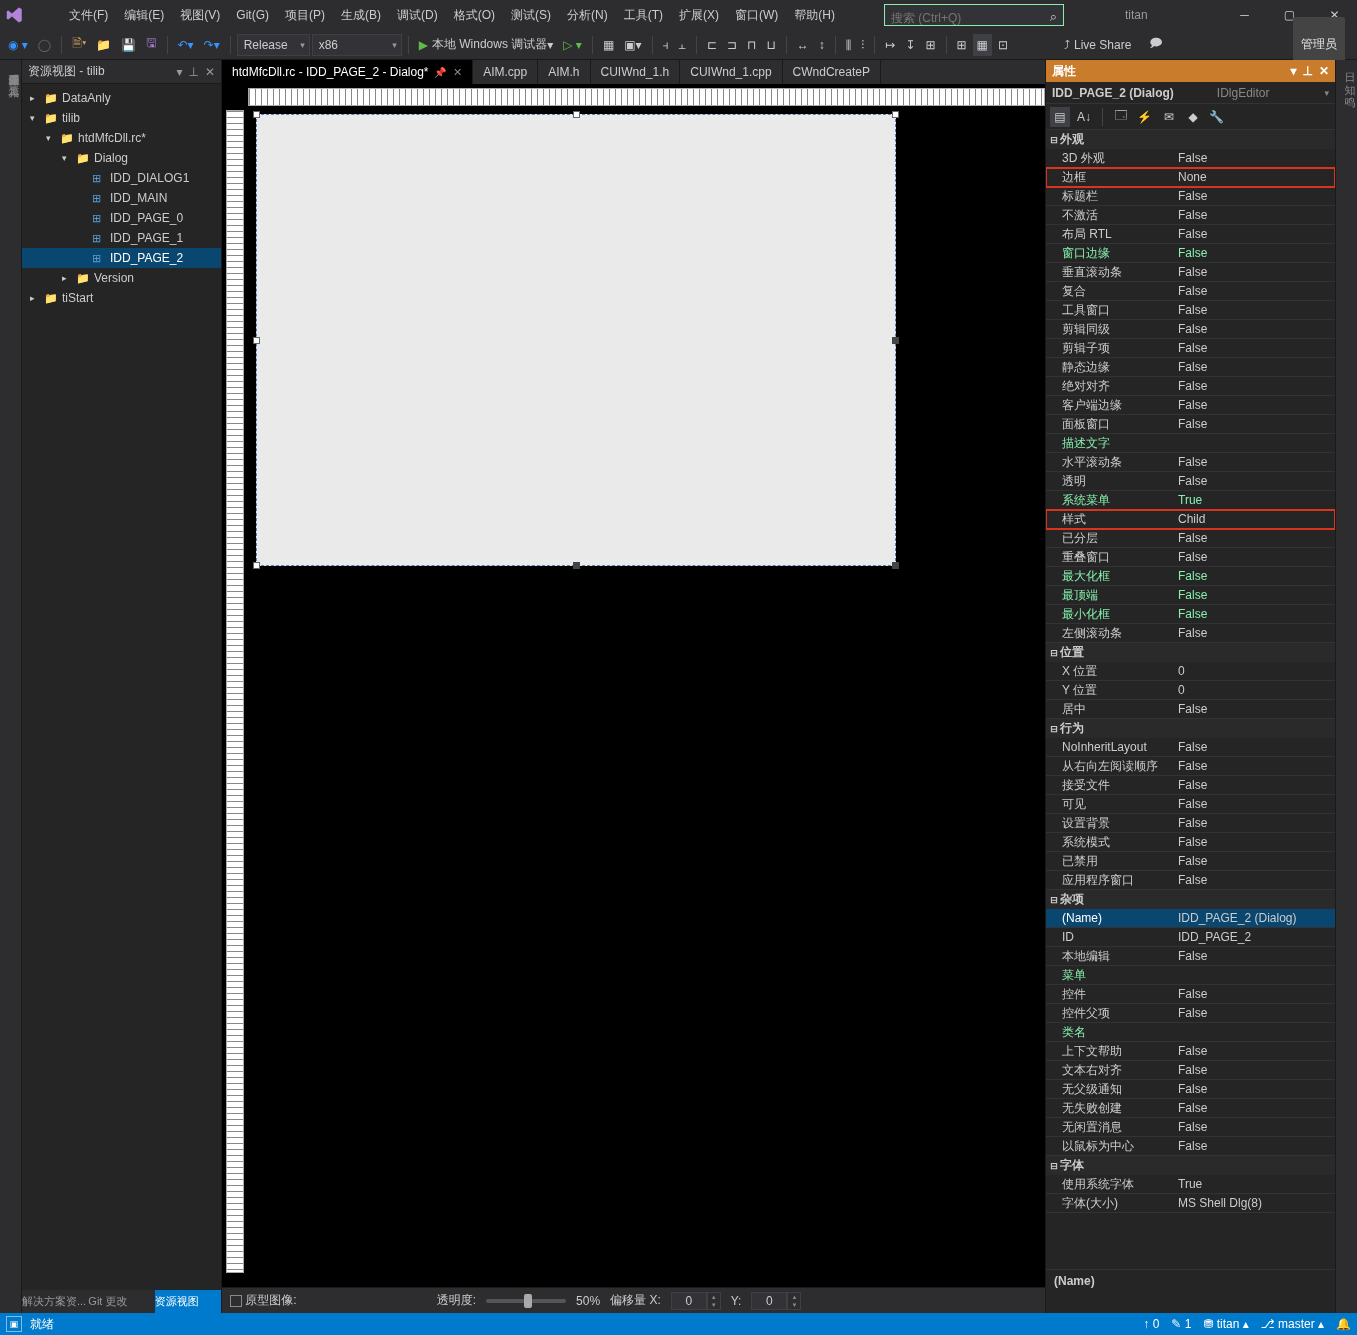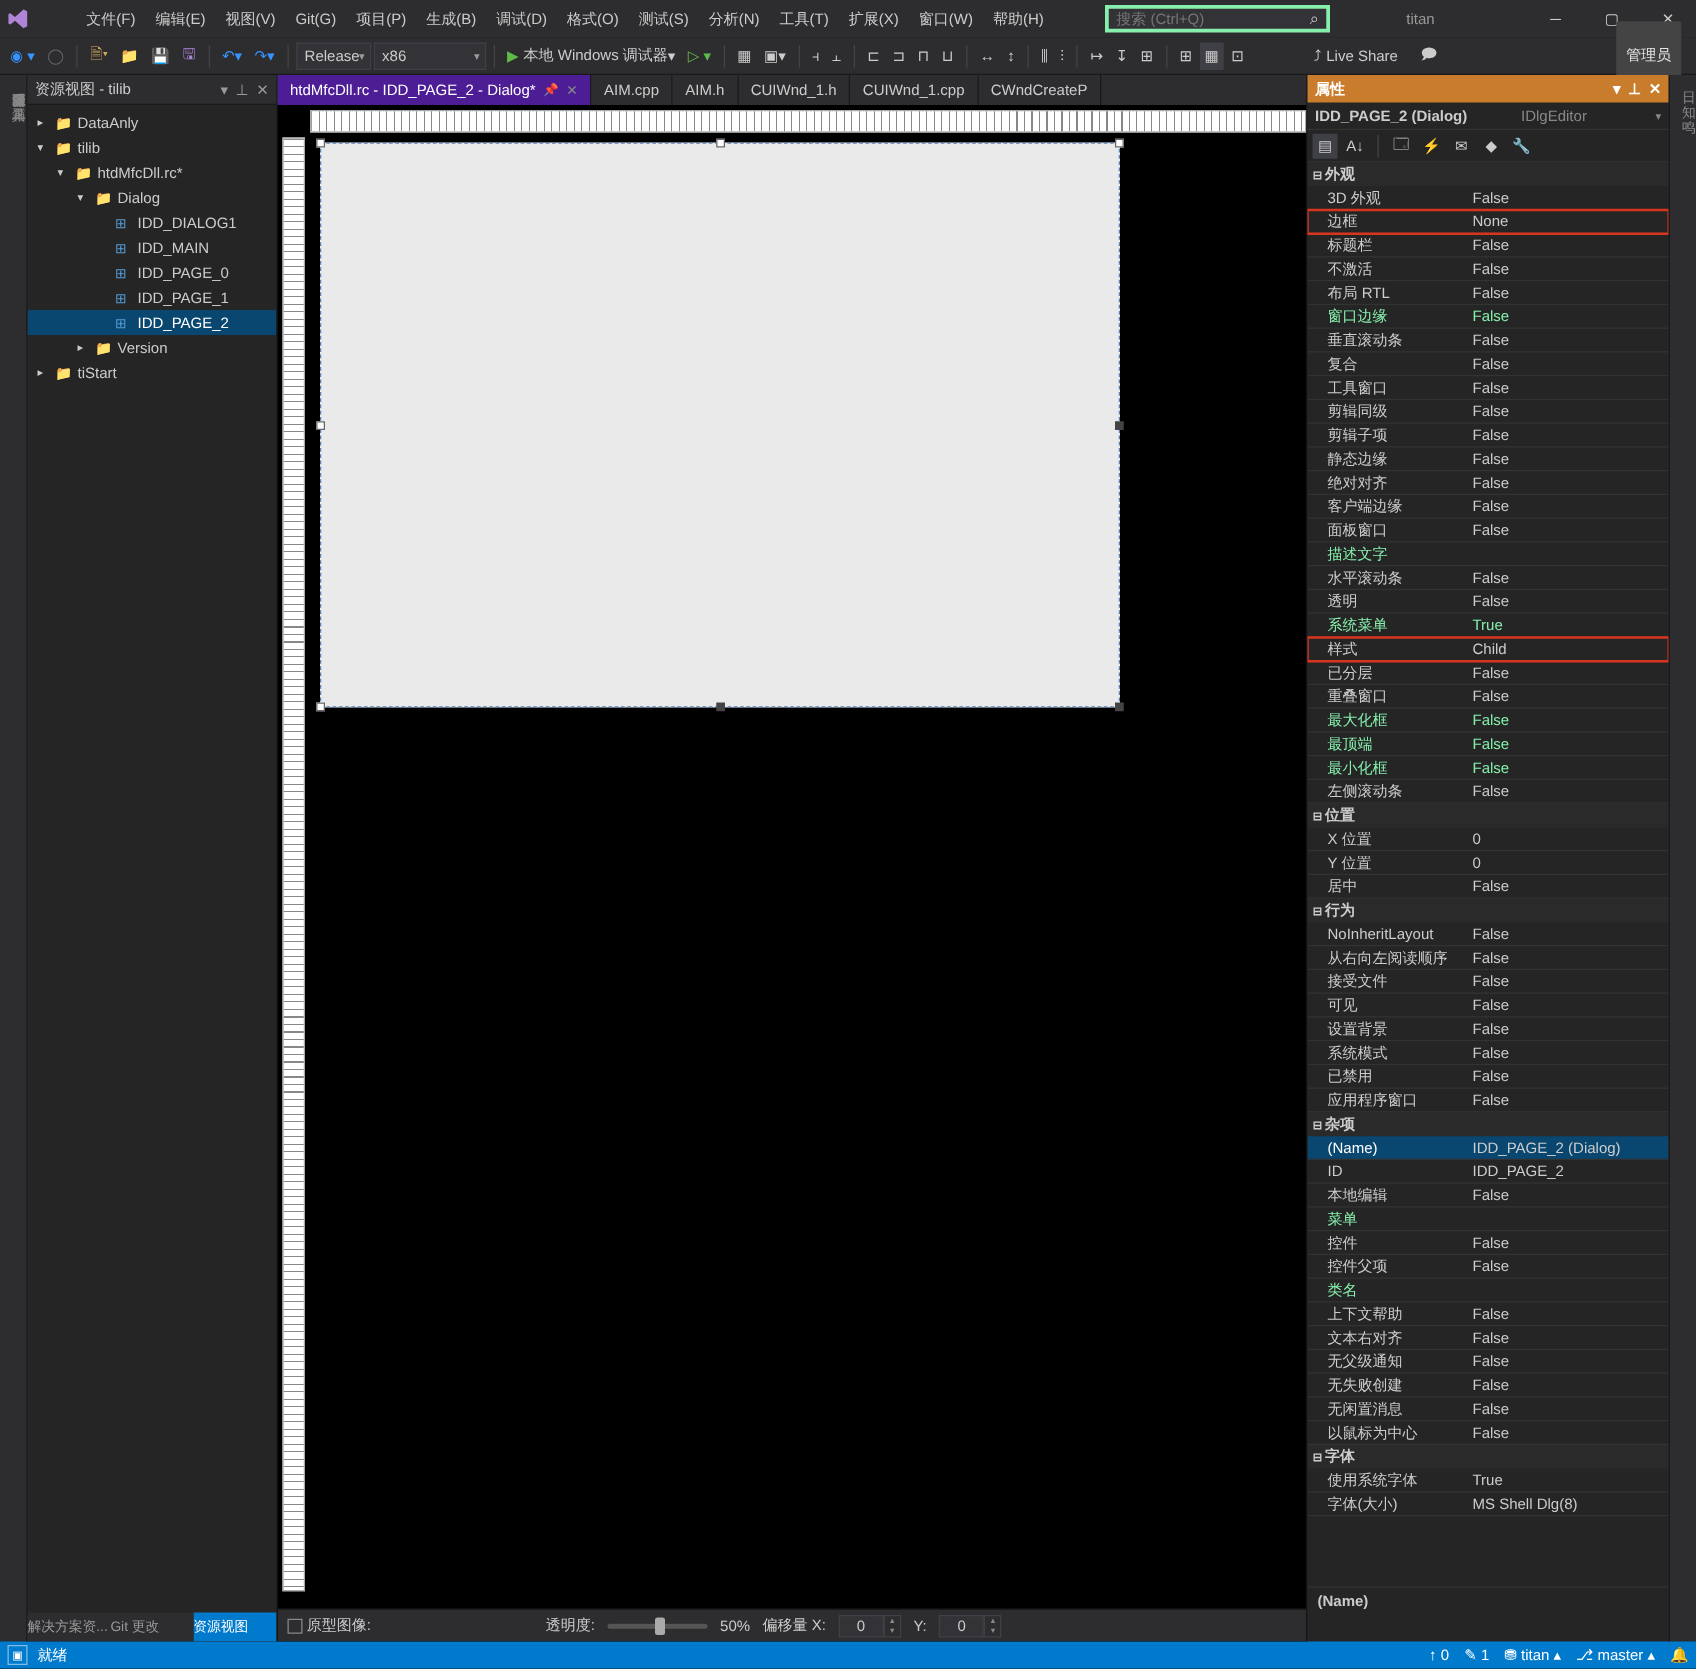--- a/index.html
+++ b/index.html
@@ -1,21 +1,21 @@
 <!DOCTYPE html>
 <html><head>
 <meta charset="utf-8">
 <style>
 * { margin:0; padding:0; box-sizing:border-box; font-family:"Microsoft YaHei","Segoe UI",sans-serif; font-size:12px; }
 body { background:#1e1e1e; color:#ccc; width:1357px; height:1335px; overflow:hidden; position:relative; }
 .titlebar { height:30px; background:#2d2d30; display:flex; align-items:center;gap:31px; }
 .vs-logo { width:30px; height:30px; display:flex; align-items:center; justify-content:center; }
 .menubar { display:flex; height:30px; align-items:center; }
 .menu-item { padding:0 8px; height:30px; display:flex; align-items:center; color:#ccc; }
-.search-box { margin-left:10px; background:#333337; border:3px solid #86efac; width:180px; height:22px; display:flex; align-items:center; padding:0 6px; justify-content:space-between; }
+.search-box { margin-left:10px; background:#333337; border:1px solid #86efac; width:180px; height:22px; display:flex; align-items:flex-end; padding:0 6px; justify-content:space-between; }
 .search-box input { background:transparent; border:none; color:#999; width:140px; outline:none; }
 .search-mag { color:#ccc; font-size:13px; }
 .title-app { margin-left:30px; color:#999; }
 .win-controls { margin-left:auto; display:flex; }
 .win-btn { width:45px; height:30px; display:flex; align-items:center; justify-content:center; color:#ccc; }
 .toolbar { height:30px; background:#2d2d30; display:flex; align-items:center; border-bottom:1px solid #1a1a1a; padding:0 4px; gap:2px;}
 .tb-btn { padding:2px 4px; display:flex; align-items:center; color:#ccc; height:22px;}
 .tb-sep { width:1px; height:18px; background:#444; margin:0 4px; }
 .tb-combo { background:#333337; border:1px solid #3f3f46; height:22px; padding:0 16px 0 6px; color:#ccc; display:flex; align-items:center; position:relative; }
 .tb-combo::after { content:"▾"; position:absolute; right:4px; font-size:9px; color:#999; }
@@ -31,21 +31,21 @@
 .tree-item { display:flex; align-items:center; height:20px; padding-left:var(--ind,8px); color:#ccc; gap:4px;}
 .tree-item.sel { background:#094771; color:#fff; }
 .tree-arrow { width:10px; font-size:9px; color:#ccc; }
 .tree-icon { width:14px; font-size:11px; }
 .left-tabs { display:flex; background:#2d2d30; }
 .left-tab { flex:1; text-align:left; padding:4px 0; font-size:11px; color:#999; }
 .left-tab.act { background:#007acc; color:#fff; }
 .center { flex:1; display:flex; flex-direction:column; background:#252526; }
 .doc-tabs { height:24px; background:#2d2d30; display:flex; align-items:center; overflow:hidden;}
 .doc-tab { padding:0 10px; height:24px; display:flex; align-items:center; gap:6px; color:#ccc; border-right:1px solid #1a1a1a; white-space:nowrap;}
-.doc-tab.act { background:#4c1d95; color:#fff; }
+.doc-tab.act { background:#000000; color:#fff; }
 .doc-tab .pin { font-size:10px; color:#888; }
 .doc-tab .close { font-size:11px; color:#888; }
 .designer { flex:1; background:#000000; position:relative; overflow:hidden;}
 .ruler-h { position:absolute; top:4px; left:26px; right:0; height:18px; background:#fff; border:1px solid #aaa; }
 .ruler-h::before { content:""; position:absolute; inset:0; background:repeating-linear-gradient(to right,#888 0,#888 1px,transparent 1px,transparent 6px); }
 .ruler-v { position:absolute; top:26px; left:4px; width:18px; bottom:40px; background:#fff; border:1px solid #aaa;}
 .ruler-v::before { content:""; position:absolute; inset:0; background:repeating-linear-gradient(to bottom,#888 0,#888 1px,transparent 1px,transparent 6px); }
 .canvas-wrap { position:absolute; top:30px; left:34px; }
 .dialog-box { width:640px; height:452px; background:#eaeaea; border:1px dashed #5a7fb8; position:relative; }
 .handle { width:7px; height:7px; background:#444; position:absolute; }
@@ -132,21 +132,21 @@
   <div class="tb-btn" style="color:#666">◯</div>
   <div class="tb-sep"></div>
   <div class="tb-btn" style="color:#d6a95c">🗎▾</div>
   <div class="tb-btn" style="color:#d6a95c">📁</div>
   <div class="tb-btn" style="color:#b084d9">💾</div>
   <div class="tb-btn" style="color:#b084d9">🖫</div>
   <div class="tb-sep"></div>
   <div class="tb-btn" style="color:#3794ff">↶▾</div>
   <div class="tb-btn" style="color:#3794ff">↷▾</div>
   <div class="tb-sep"></div>
-  <div class="tb-combo" style="width:60px">
+  <div class="tb-combo" style="width:73px">
       <span>Release</span>
     </div>
   <div class="tb-combo" style="width:90px">
       <span>x86</span>
     </div>
   <div class="tb-sep"></div>
   <div class="tb-btn"><span class="play">▶</span><span>本地 Windows 调试器</span> ▾</div>
   <div class="tb-btn" style="color:#5fba47">▷ ▾</div>
   <div class="tb-sep"></div>
   <div class="tb-btn">▦</div>

